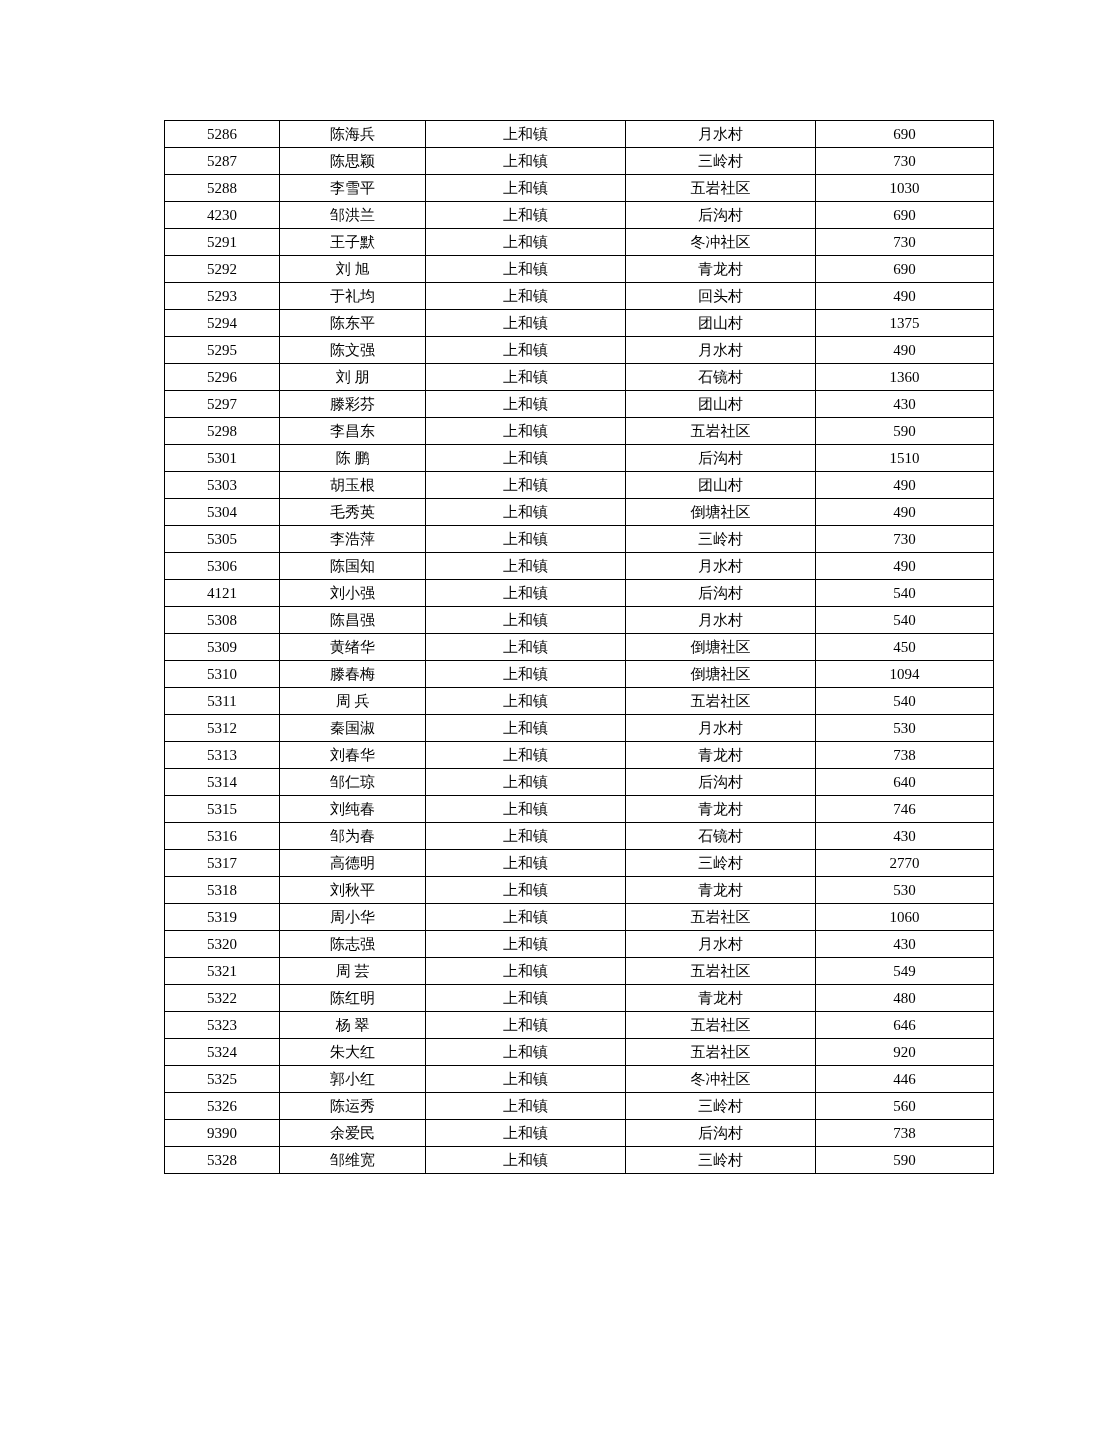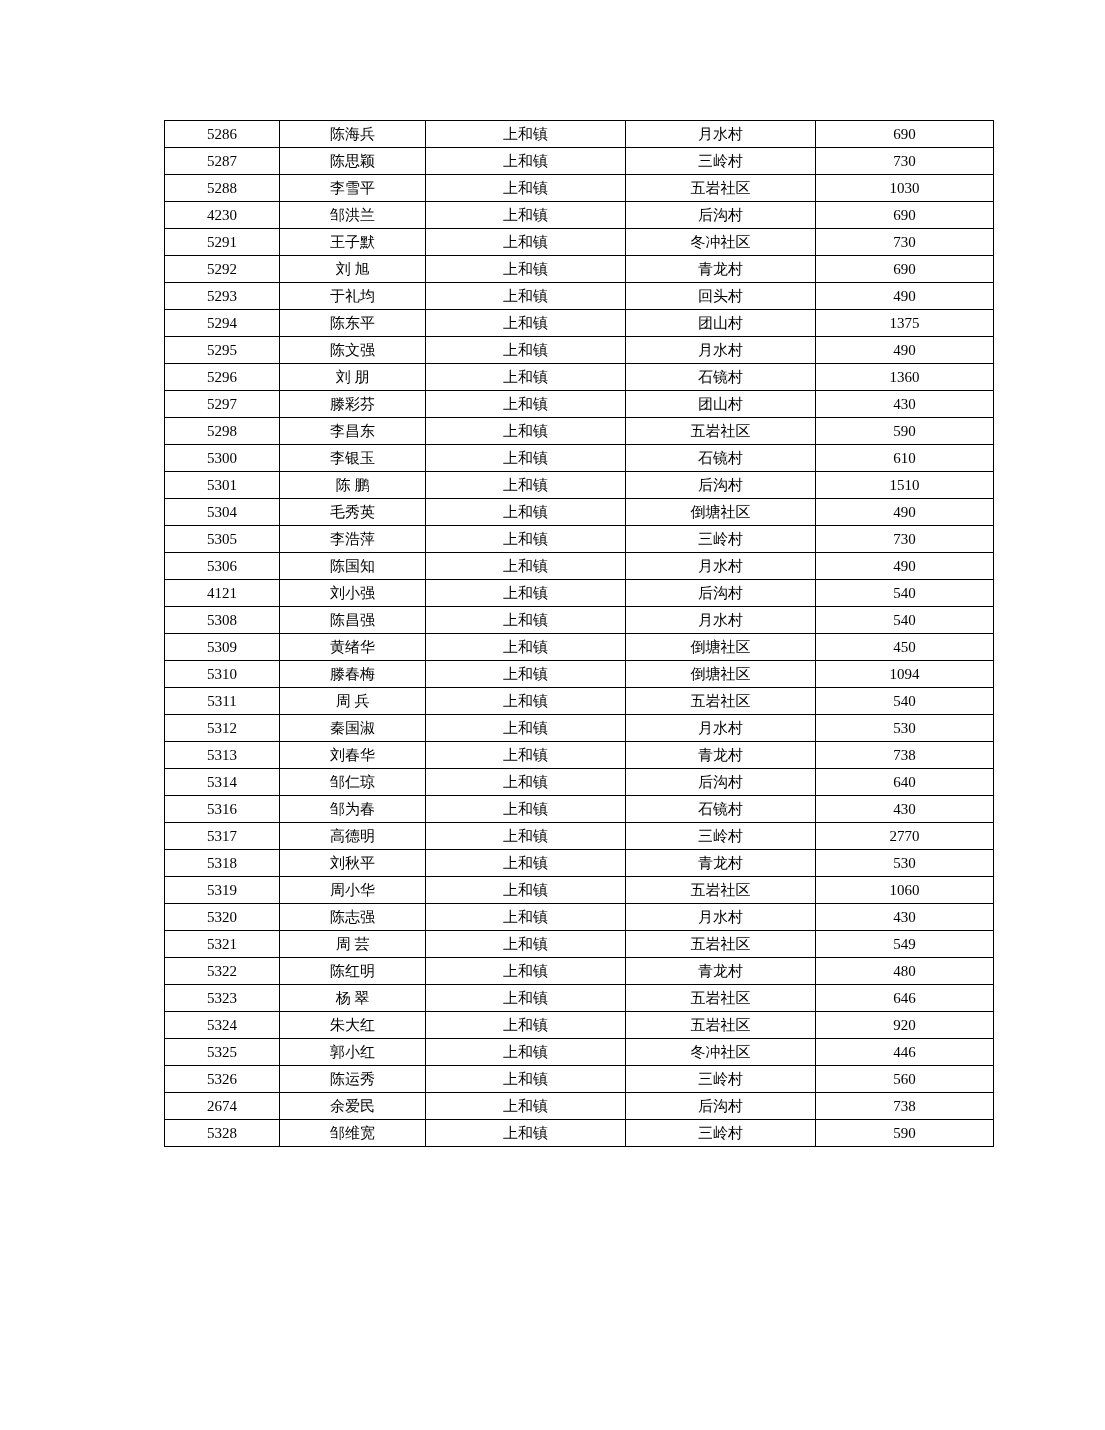--- a/index.html
+++ b/index.html
@@ -142,37 +142,37 @@
 
   <tr>
     <td>5298</td>
     <td>李昌东</td>
     <td>上和镇</td>
     <td>五岩社区</td>
     <td>590</td>
   </tr>
 
 
-  <tr>
-    <td>5300</td>
-    <td>李银玉</td>
-    <td>上和镇</td>
-    <td>石镜村</td>
-    <td>610</td>
-  </tr>
 
   <tr>
     <td>5301</td>
     <td>陈 鹏</td>
     <td>上和镇</td>
     <td>后沟村</td>
     <td>1510</td>
   </tr>
 
 
+  <tr>
+    <td>5303</td>
+    <td>胡玉根</td>
+    <td>上和镇</td>
+    <td>团山村</td>
+    <td>490</td>
+  </tr>
 
   <tr>
     <td>5304</td>
     <td>毛秀英</td>
     <td>上和镇</td>
     <td>倒塘社区</td>
     <td>490</td>
   </tr>
 
   <tr>
@@ -248,20 +248,27 @@
   </tr>
 
   <tr>
     <td>5314</td>
     <td>邹仁琼</td>
     <td>上和镇</td>
     <td>后沟村</td>
     <td>640</td>
   </tr>
 
+  <tr>
+    <td>5315</td>
+    <td>刘纯春</td>
+    <td>上和镇</td>
+    <td>青龙村</td>
+    <td>746</td>
+  </tr>
 
   <tr>
     <td>5316</td>
     <td>邹为春</td>
     <td>上和镇</td>
     <td>石镜村</td>
     <td>430</td>
   </tr>
 
   <tr>
@@ -338,21 +345,21 @@
 
   <tr>
     <td>5326</td>
     <td>陈运秀</td>
     <td>上和镇</td>
     <td>三岭村</td>
     <td>560</td>
   </tr>
 
   <tr>
-    <td>2674</td>
+    <td>9390</td>
     <td>余爱民</td>
     <td>上和镇</td>
     <td>后沟村</td>
     <td>738</td>
   </tr>
 
   <tr>
     <td>5328</td>
     <td>邹维宽</td>
     <td>上和镇</td>

